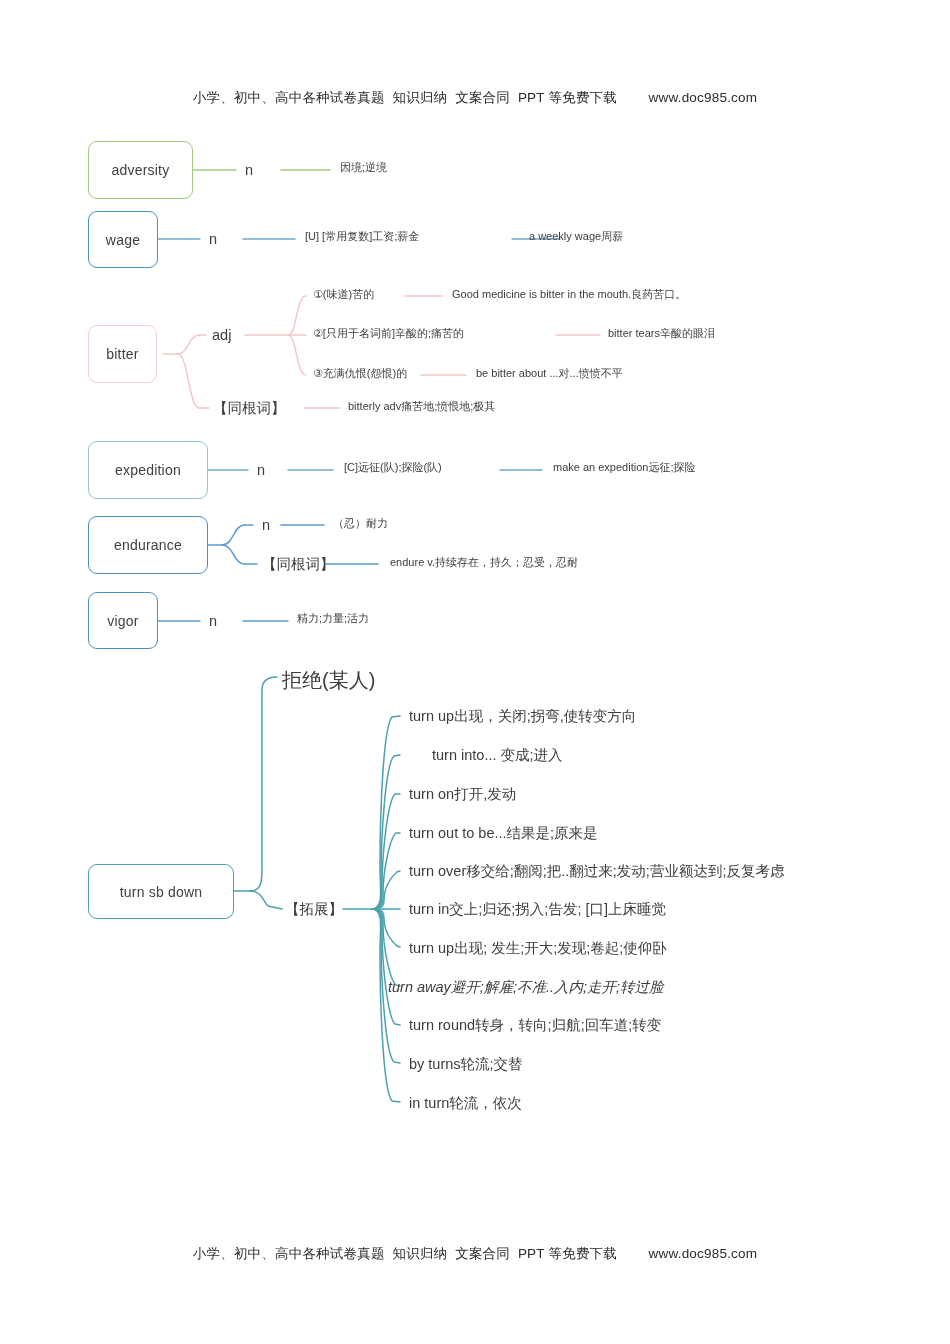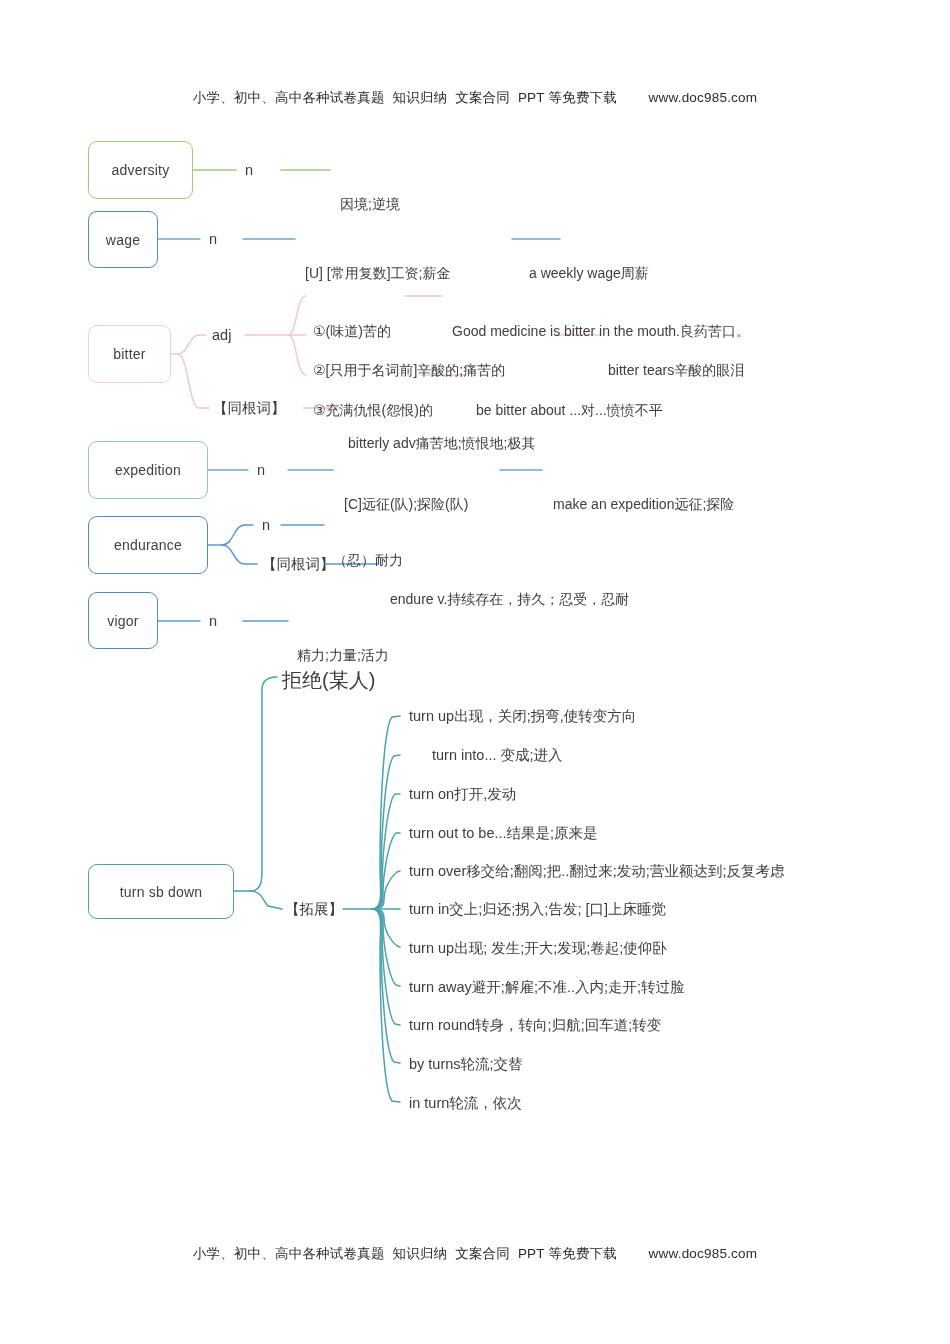--- a/index.html
+++ b/index.html
@@ -63,21 +63,21 @@
 
   
   .lbl {
     position: absolute;
     font-size: 14px;
     color: #3d3d3d;
     white-space: nowrap;
     line-height: 1;
   }
   .lbl.mid  { font-size: 14.5px; }
-  .lbl.leaf { font-size: 14px; margin-top: 35px; }
+  .lbl.leaf { font-size: 11px; }
   .lbl.turn { font-size: 14.5px; }
   .lbl.cn   { font-size: 20px; }
 </style>
 </head>
 <body>
 
 <div class="banner banner-head">小学、初中、高中各种试卷真题  知识归纳  文案合同  PPT 等免费下载        www.doc985.com</div>
 <div class="banner banner-foot">小学、初中、高中各种试卷真题  知识归纳  文案合同  PPT 等免费下载        www.doc985.com</div>
 
 <svg id="wires" viewBox="0 0 950 1344">
@@ -163,21 +163,21 @@
 </svg>
 
 <div class="node green" style="left:88px; top:141px; width:105px; height:58px;">
   <span>adversity</span>
 </div>
 
 <div class="node blue" style="left:88px; top:211px; width:70px; height:57px;">
   <span>wage</span>
 </div>
 
-<div class="node pink" style="left:88px; top:325px; width:83px; height:58px;">
+<div class="node pink" style="left:88px; top:325px; width:69px; height:58px;">
   <span>bitter</span>
 </div>
 
 <div class="node ltteal" style="left:88px; top:441px; width:120px; height:58px;">
   <span>expedition</span>
 </div>
 
 <div class="node blue" style="left:88px; top:516px; width:120px; height:58px;">
   <span>endurance</span>
 </div>
@@ -222,16 +222,16 @@
 <div class="lbl cn" style="left:282px; top:670px;">拒绝(某人)</div>
 <div class="lbl mid" style="left:285px; top:902px;">【拓展】</div>
 
 <div class="lbl turn" style="left:409px; top:709px;">turn up出现，关闭;拐弯,使转变方向</div>
 <div class="lbl turn" style="left:432px; top:748px;">turn into... 变成;进入</div>
 <div class="lbl turn" style="left:409px; top:787px;">turn on打开,发动</div>
 <div class="lbl turn" style="left:409px; top:826px;">turn out to be...结果是;原来是</div>
 <div class="lbl turn" style="left:409px; top:864px;">turn over移交给;翻阅;把..翻过来;发动;营业额达到;反复考虑</div>
 <div class="lbl turn" style="left:409px; top:902px;">turn in交上;归还;拐入;告发; [口]上床睡觉</div>
 <div class="lbl turn" style="left:409px; top:941px;">turn up出现; 发生;开大;发现;卷起;使仰卧</div>
-<div class="lbl turn" style="left:409px; top:980px;">turn away避开;解雇;不准..入内;走开;转过脸</div>
+<div class="lbl turn" style="left:388px; top:980px;font-style:italic;">turn away避开;解雇;不准..入内;走开;转过脸</div>
 <div class="lbl turn" style="left:409px; top:1018px;">turn round转身，转向;归航;回车道;转变</div>
 <div class="lbl turn" style="left:409px; top:1057px;">by turns轮流;交替</div>
 <div class="lbl turn" style="left:409px; top:1096px;">in turn轮流，依次</div>
 
 </body></html>

